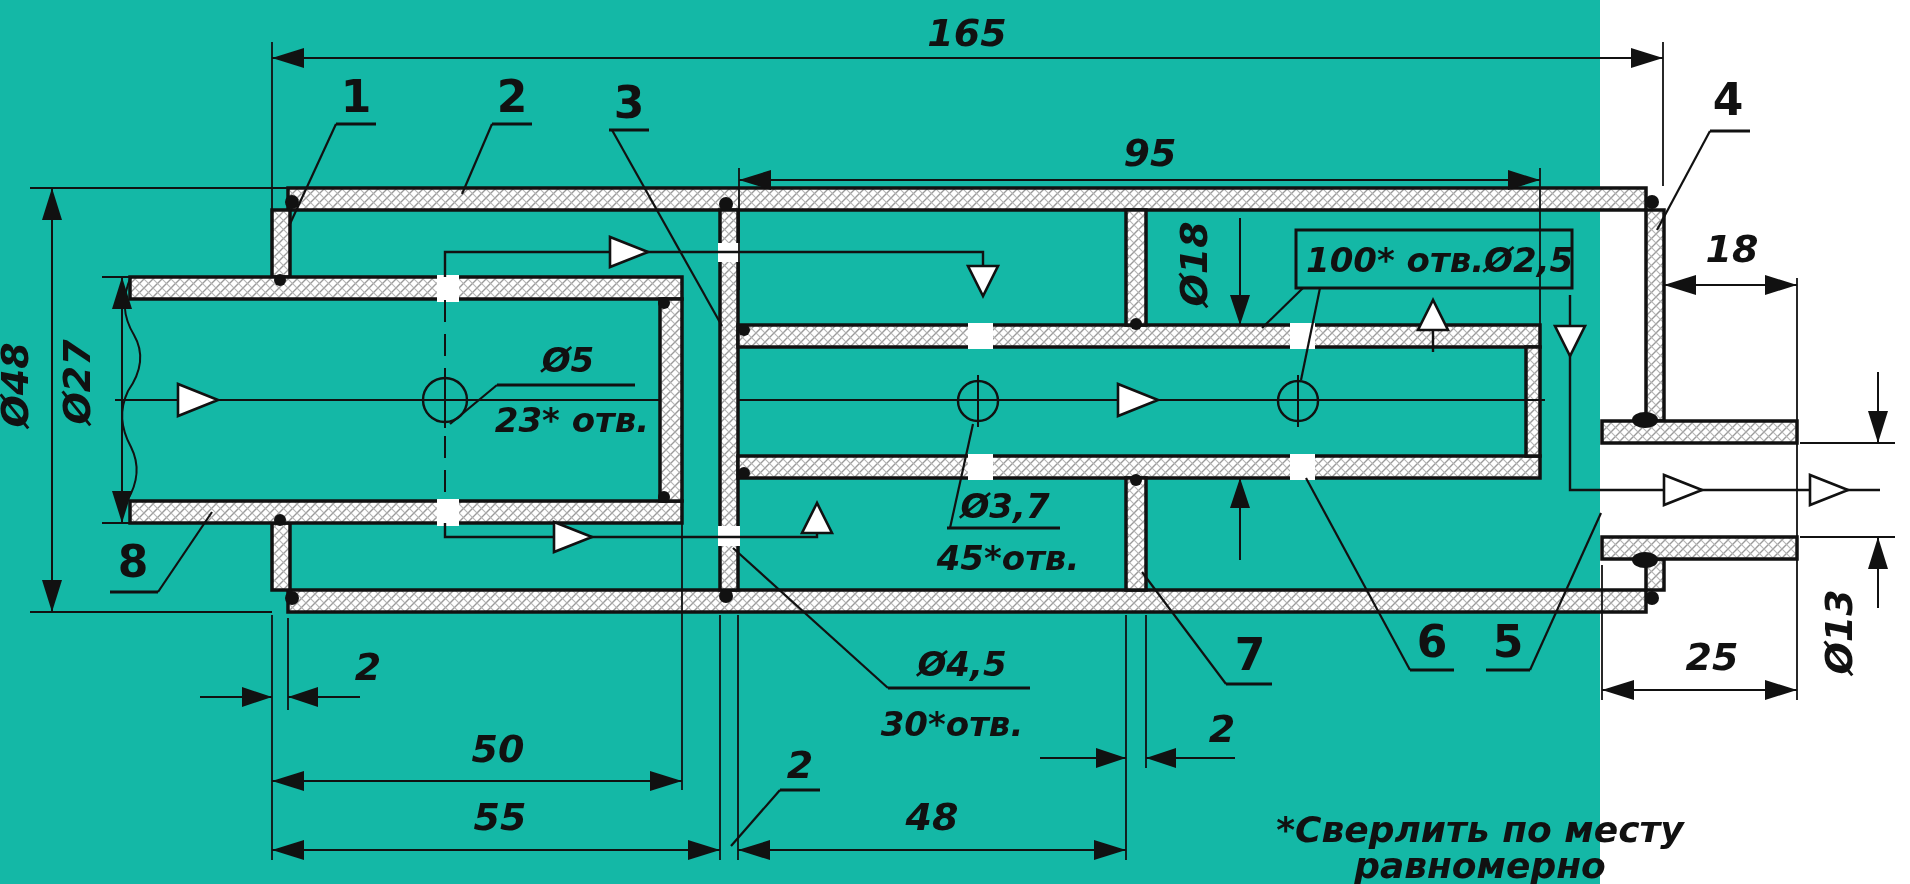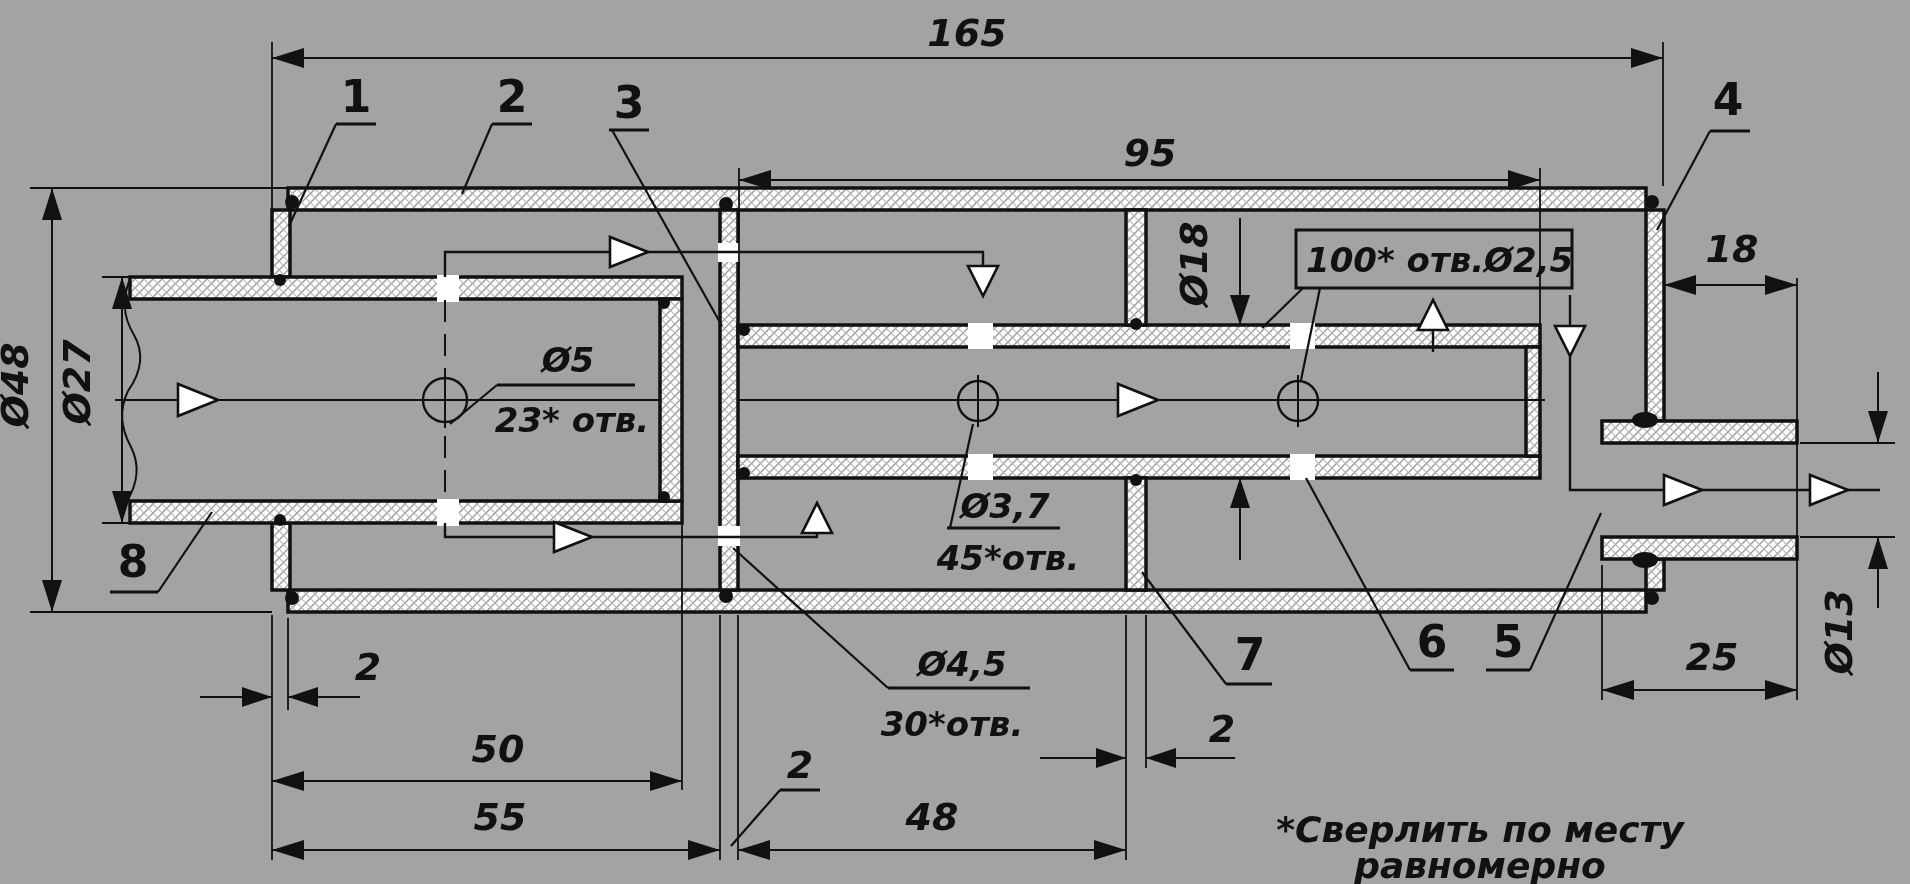--- a/index.html
+++ b/index.html
@@ -1,16 +1,16 @@
 <!DOCTYPE html>
 <html><head>
 <meta charset="utf-8">
 <style>
   html,body{margin:0;padding:0;background:#ffffff;}
-  .stage{width:1910px;height:884px;background:#a3a3a3;position:relative;font-family:"DejaVu Sans",sans-serif;}
+  .stage{width:1600px;height:884px;background:#14b8a6;position:relative;font-family:"DejaVu Sans",sans-serif;}
   svg{display:block;}
   .wall{fill:url(#hx);stroke:#111;stroke-width:3.5;}
   .thin{stroke:#111;stroke-width:2;fill:none;}
   .xline{stroke:#111;stroke-width:1.8;fill:none;}
   .dimline{stroke:#111;stroke-width:2;fill:none;}
   .flow{stroke:#111;stroke-width:2.4;fill:none;}
   .farrow{fill:#fff;stroke:#111;stroke-width:2.6;}
   .darrow{fill:#111;stroke:none;}
   .weld{fill:#111;}
   .gap{fill:#fff;}

